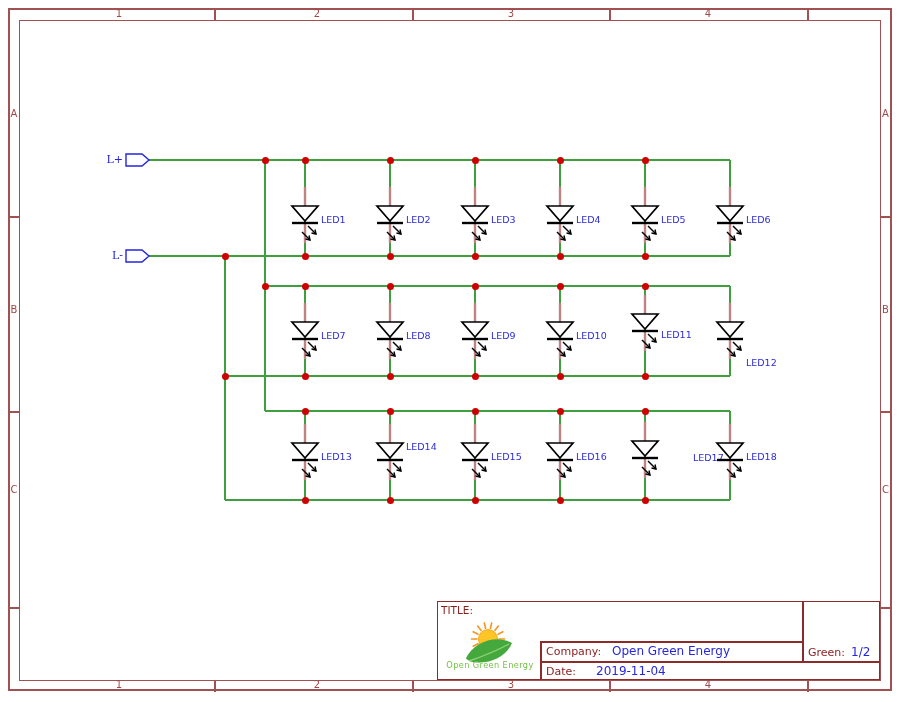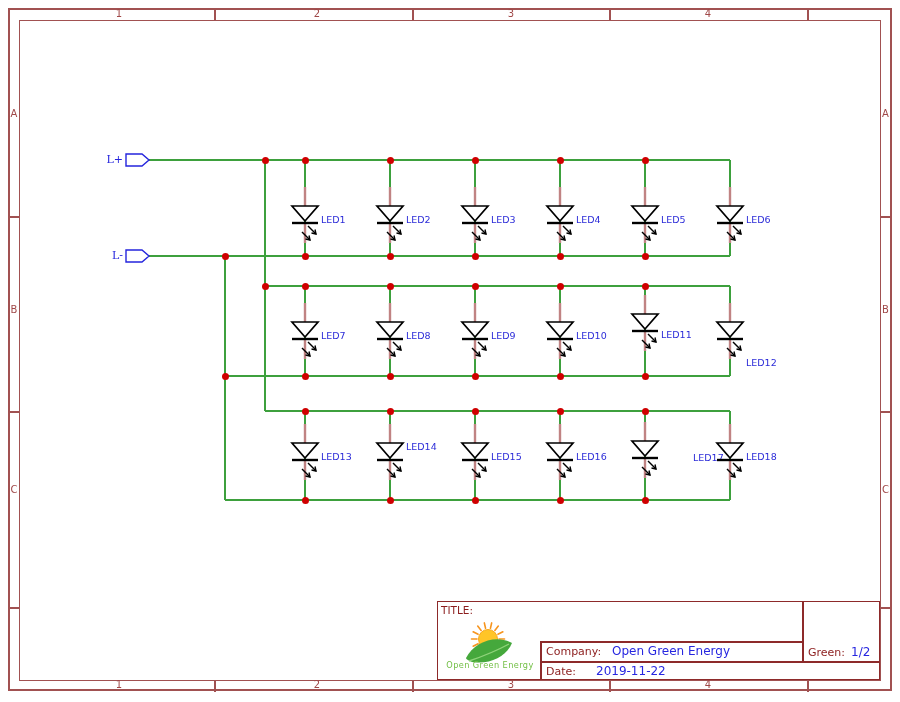--- a/index.html
+++ b/index.html
@@ -349,21 +349,21 @@
   <div id="tb-rect"></div>
   <div class="tb-line" style="left:802px;top:601px;width:1.5px;height:60px;"></div>
   <div class="tb-line" style="left:540px;top:641px;width:262px;height:1.5px;"></div>
   <div class="tb-line" style="left:540px;top:641px;width:1.5px;height:39px;"></div>
   <div class="tb-line" style="left:540px;top:661px;width:340px;height:1.5px;"></div>
 
   <div id="tb-title-label" class="tb-label">TITLE:</div>
   <div id="tb-company-label" class="tb-label">Company:</div>
   <div id="tb-company-value" class="tb-value">Open Green Energy</div>
   <div id="tb-date-label" class="tb-label">Date:</div>
-  <div id="tb-date-value" class="tb-value">2019-11-22</div>
+  <div id="tb-date-value" class="tb-value">2019-11-04</div>
   <div id="tb-sheet-label" class="tb-label">Green:</div>
   <div id="tb-sheet-value" class="tb-value">1/2</div>
 
   <svg id="logo" width="100" height="52" viewBox="0 0 100 52">
     <g id="sun-rays">
         <line x1="59" y1="21" x2="64.5" y2="21" stroke="#f7941d" stroke-width="1.6" stroke-linecap="round"></line>
         <line x1="57.910657546926615" y1="25.77272113029314" x2="62.865986320389915" y2="28.15908169543971" stroke="#f7941d" stroke-width="1.6" stroke-linecap="round"></line>
         <line x1="54.85838782044607" y1="29.60014630714833" x2="58.2875817306691" y2="33.90021946072249" stroke="#f7941d" stroke-width="1.6" stroke-linecap="round"></line>
         <line x1="50.44773027351946" y1="31.72420703400006" x2="51.67159541027919" y2="37.08631055100009" stroke="#f7941d" stroke-width="1.6" stroke-linecap="round"></line>
         <line x1="45.552269726480546" y1="31.72420703400006" x2="44.32840458972081" y2="37.08631055100009" stroke="#f7941d" stroke-width="1.6" stroke-linecap="round"></line>

